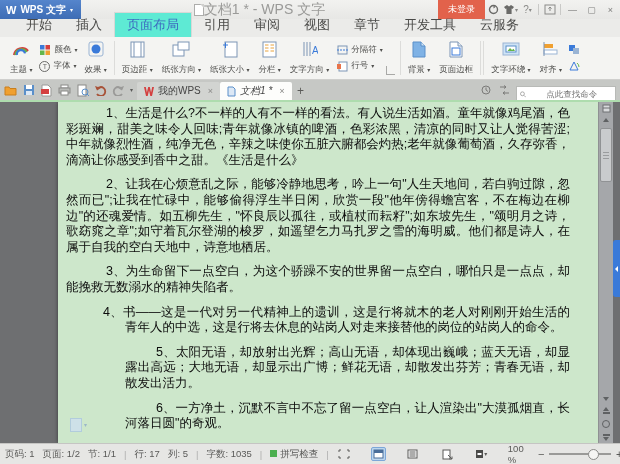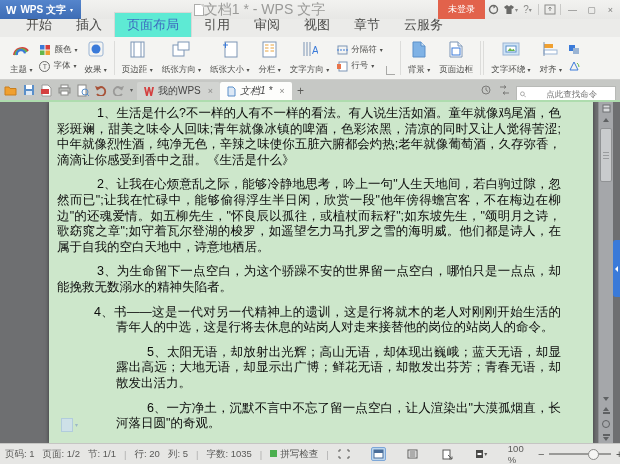--- a/index.html
+++ b/index.html
@@ -58,21 +58,21 @@
   .newtab{width:18px;height:18px;display:flex;align-items:center;justify-content:center;
           color:#5a5a58;font-size:12px;}
   .tabrow-right{margin-left:auto;display:flex;align-items:center;gap:6px;padding-right:4px;height:20px;}
   .searchbox{width:92px;height:15px;background:#fff;border:1px solid #b8bab7;display:flex;
              align-items:center;gap:18px;padding:0 3px;margin-top:8px;}
   .searchbox input{border:none;outline:none;width:100%;font-size:8.5px;color:#8a8a88;
                    font-family:inherit;background:transparent;}
   .greenline{left:0;top:100px;width:620px;height:2px;background:#aedcae;}
   
   .workspace{left:0;top:102px;width:620px;height:341px;background:#6e6f71;overflow:hidden;}
-  .sheet{position:absolute;left:49px;top:0;width:544px;height:341px;background:#cde7cb;
+  .sheet{position:absolute;left:58px;top:0;width:544px;height:341px;background:#cde7cb;
          box-shadow:0 0 4px rgba(0,0,0,.5);}
   .textblock{position:absolute;left:8px;top:4px;width:504px;color:#0c0c0c;font-size:12.5px;
              line-height:15.6px;text-align:justify;}
   .para{margin:0 0 9px 0;text-indent:40px;word-break:break-all;}
   .para.hang{margin-left:59px;text-indent:-22px;}
   .para.deep{margin-left:59px;text-indent:31px;}
   .paste-opts{position:absolute;left:12px;top:316px;display:flex;align-items:center;gap:2px;opacity:.75;}
   .paste-page{width:10px;height:12px;background:#cfe0f2;border:1px solid #a8c4e2;}
   
   .scrollcol{position:absolute;left:598px;top:0;width:14px;height:341px;background:#a5a7aa;
@@ -156,20 +156,21 @@
 </div>
 
 <div class="abs ribbontabs">
   <span class="rtab">开始</span>
   <span class="rtab">插入</span>
   <span class="rtab active">页面布局</span>
   <span class="rtab">引用</span>
   <span class="rtab">审阅</span>
   <span class="rtab">视图</span>
   <span class="rtab">章节</span>
+  <span class="rtab">开发工具</span>
   <span class="rtab">云服务</span>
 </div>
 
 <div class="abs ribbon">
 
   <div class="rgroup">
     <div class="bigbtn">
       <span class="ic16">
         <svg width="18" height="14" viewBox="0 0 18 14">
             <path d="M2 13 A8 8 0 0 1 16 9" stroke="#d43f3f" stroke-width="2.2" fill="none"></path>
@@ -507,21 +508,21 @@
   <div class="sidehandle">
     <span class="tri-left"></span>
   </div>
 </div>
 
 <div class="abs statusbar">
   <span class="st-item">页码: 1</span>
   <span class="st-item">页面: 1/2</span>
   <span class="st-item">节: 1/1</span>
   <span class="st-sep">|</span>
-  <span class="st-item">行: 20</span>
+  <span class="st-item">行: 17</span>
   <span class="st-item">列: 5</span>
   <span class="st-sep">|</span>
   <span class="st-item">字数: 1035</span>
   <span class="st-sep">|</span>
   <span class="st-item"><span class="green-sq"></span><span>拼写检查</span></span>
   <span class="st-sep">|</span>
 
   <div class="st-right">
     <span class="view-ic">
       <svg width="12" height="10" viewBox="0 0 12 10">

